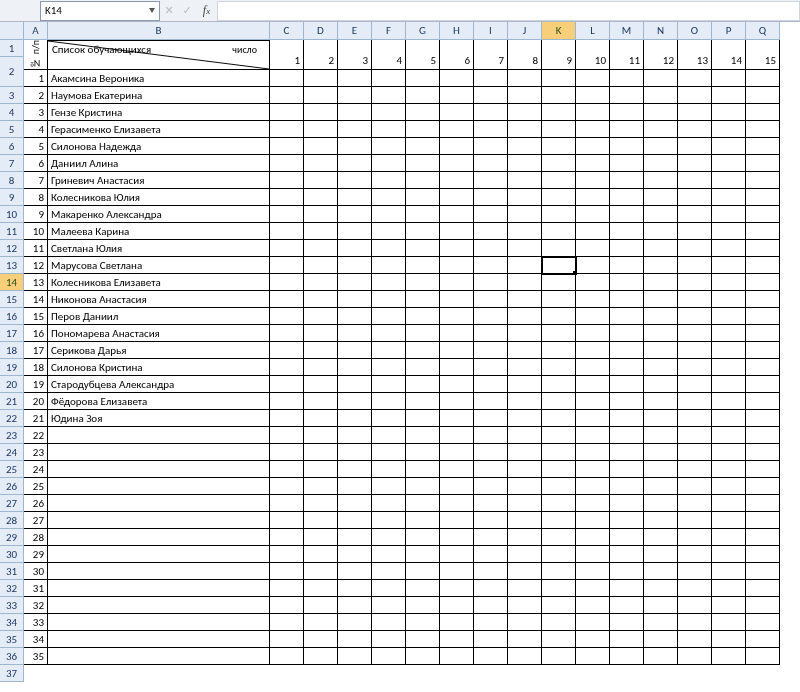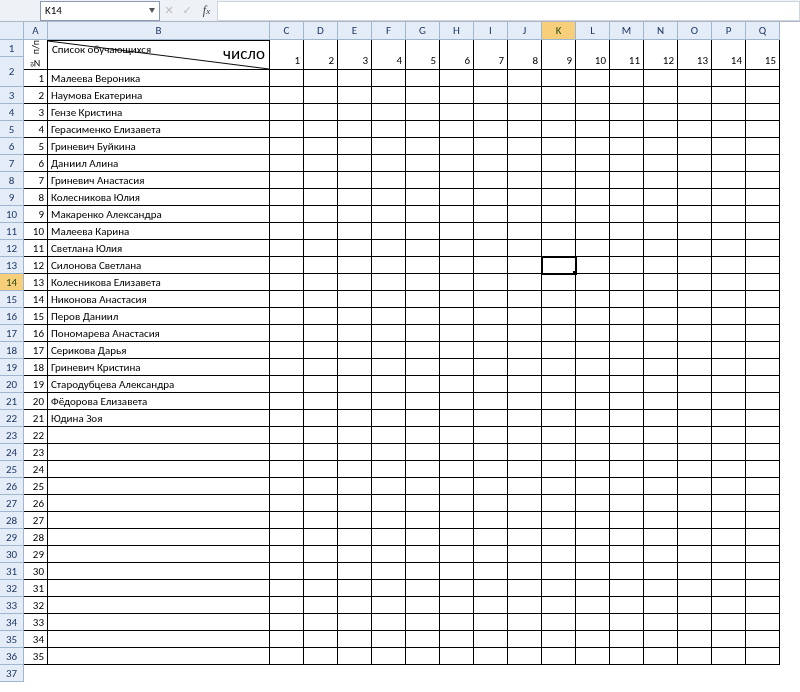--- a/index.html
+++ b/index.html
@@ -241,21 +241,21 @@
       <div class="row-h" style="height: 17px;">36</div>
       <div class="row-h" style="height: 17px;">37</div>
     </div>
   <div class="cells" id="cells">
       <div class="row" style="height: 30px;">
         <div class="cell center" style="width: 24px; height: 30px; border-top: none;">
           <span class="vtext">№ п/п</span>
         </div>
         <div class="cell diag-cell" style="width: 222px; height: 30px; border-top: 1px solid rgb(0, 0, 0);">
           <span style="position: absolute; left: 4px; top: 2px; font-size: 11px;">Список обучающихся</span>
-          <span style="position: absolute; right: 4px; top: 2px; font-size: 17px; margin-left: 28px;">число</span>
+          <span style="position: absolute; right: 12px; top: 2px; font-size: 10px; margin-left: 28px;">число</span>
           <svg viewBox="0 0 222 30" preserveAspectRatio="none">
             <line x1="0" y1="0" x2="222" y2="30" stroke="#000" stroke-width="1"></line>
           </svg>
         </div>
         <div class="cell num" style="width: 34px; height: 30px; align-items: flex-end; padding-bottom: 2px;">1</div>
         <div class="cell num" style="width: 34px; height: 30px; align-items: flex-end; padding-bottom: 2px;">2</div>
         <div class="cell num" style="width: 34px; height: 30px; align-items: flex-end; padding-bottom: 2px;">3</div>
         <div class="cell num" style="width: 34px; height: 30px; align-items: flex-end; padding-bottom: 2px;">4</div>
         <div class="cell num" style="width: 34px; height: 30px; align-items: flex-end; padding-bottom: 2px;">5</div>
         <div class="cell num" style="width: 34px; height: 30px; align-items: flex-end; padding-bottom: 2px;">6</div>
@@ -264,21 +264,21 @@
         <div class="cell num" style="width: 34px; height: 30px; align-items: flex-end; padding-bottom: 2px;">9</div>
         <div class="cell num" style="width: 34px; height: 30px; align-items: flex-end; padding-bottom: 2px;">10</div>
         <div class="cell num" style="width: 34px; height: 30px; align-items: flex-end; padding-bottom: 2px;">11</div>
         <div class="cell num" style="width: 34px; height: 30px; align-items: flex-end; padding-bottom: 2px;">12</div>
         <div class="cell num" style="width: 34px; height: 30px; align-items: flex-end; padding-bottom: 2px;">13</div>
         <div class="cell num" style="width: 34px; height: 30px; align-items: flex-end; padding-bottom: 2px;">14</div>
         <div class="cell num" style="width: 34px; height: 30px; align-items: flex-end; padding-bottom: 2px;">15</div>
       </div>
       <div class="row" style="height: 17px;">
         <div class="cell num" style="width: 24px; height: 17px;">1</div>
-        <div class="cell " style="width: 222px; height: 17px;">Малеева Вероника</div>
+        <div class="cell " style="width: 222px; height: 17px;">Акамсина Вероника</div>
         <div class="cell " style="width: 34px; height: 17px;"></div>
         <div class="cell " style="width: 34px; height: 17px;"></div>
         <div class="cell " style="width: 34px; height: 17px;"></div>
         <div class="cell " style="width: 34px; height: 17px;"></div>
         <div class="cell " style="width: 34px; height: 17px;"></div>
         <div class="cell " style="width: 34px; height: 17px;"></div>
         <div class="cell " style="width: 34px; height: 17px;"></div>
         <div class="cell " style="width: 34px; height: 17px;"></div>
         <div class="cell " style="width: 34px; height: 17px;"></div>
         <div class="cell " style="width: 34px; height: 17px;"></div>
@@ -340,21 +340,21 @@
         <div class="cell " style="width: 34px; height: 17px;"></div>
         <div class="cell " style="width: 34px; height: 17px;"></div>
         <div class="cell " style="width: 34px; height: 17px;"></div>
         <div class="cell " style="width: 34px; height: 17px;"></div>
         <div class="cell " style="width: 34px; height: 17px;"></div>
         <div class="cell " style="width: 34px; height: 17px;"></div>
         <div class="cell " style="width: 34px; height: 17px;"></div>
       </div>
       <div class="row" style="height: 17px;">
         <div class="cell num" style="width: 24px; height: 17px;">5</div>
-        <div class="cell " style="width: 222px; height: 17px;">Гриневич Буйкина</div>
+        <div class="cell " style="width: 222px; height: 17px;">Силонова Надежда</div>
         <div class="cell " style="width: 34px; height: 17px;"></div>
         <div class="cell " style="width: 34px; height: 17px;"></div>
         <div class="cell " style="width: 34px; height: 17px;"></div>
         <div class="cell " style="width: 34px; height: 17px;"></div>
         <div class="cell " style="width: 34px; height: 17px;"></div>
         <div class="cell " style="width: 34px; height: 17px;"></div>
         <div class="cell " style="width: 34px; height: 17px;"></div>
         <div class="cell " style="width: 34px; height: 17px;"></div>
         <div class="cell " style="width: 34px; height: 17px;"></div>
         <div class="cell " style="width: 34px; height: 17px;"></div>
@@ -473,21 +473,21 @@
         <div class="cell " style="width: 34px; height: 17px;"></div>
         <div class="cell " style="width: 34px; height: 17px;"></div>
         <div class="cell " style="width: 34px; height: 17px;"></div>
         <div class="cell " style="width: 34px; height: 17px;"></div>
         <div class="cell " style="width: 34px; height: 17px;"></div>
         <div class="cell " style="width: 34px; height: 17px;"></div>
         <div class="cell " style="width: 34px; height: 17px;"></div>
       </div>
       <div class="row" style="height: 17px;">
         <div class="cell num" style="width: 24px; height: 17px;">12</div>
-        <div class="cell " style="width: 222px; height: 17px;">Силонова Светлана</div>
+        <div class="cell " style="width: 222px; height: 17px;">Марусова Светлана</div>
         <div class="cell " style="width: 34px; height: 17px;"></div>
         <div class="cell " style="width: 34px; height: 17px;"></div>
         <div class="cell " style="width: 34px; height: 17px;"></div>
         <div class="cell " style="width: 34px; height: 17px;"></div>
         <div class="cell " style="width: 34px; height: 17px;"></div>
         <div class="cell " style="width: 34px; height: 17px;"></div>
         <div class="cell " style="width: 34px; height: 17px;"></div>
         <div class="cell " style="width: 34px; height: 17px;"></div>
         <div class="cell selected" style="width: 34px; height: 17px;"></div>
         <div class="cell " style="width: 34px; height: 17px;"></div>
@@ -587,21 +587,21 @@
         <div class="cell " style="width: 34px; height: 17px;"></div>
         <div class="cell " style="width: 34px; height: 17px;"></div>
         <div class="cell " style="width: 34px; height: 17px;"></div>
         <div class="cell " style="width: 34px; height: 17px;"></div>
         <div class="cell " style="width: 34px; height: 17px;"></div>
         <div class="cell " style="width: 34px; height: 17px;"></div>
         <div class="cell " style="width: 34px; height: 17px;"></div>
       </div>
       <div class="row" style="height: 17px;">
         <div class="cell num" style="width: 24px; height: 17px;">18</div>
-        <div class="cell " style="width: 222px; height: 17px;">Гриневич Кристина</div>
+        <div class="cell " style="width: 222px; height: 17px;">Силонова Кристина</div>
         <div class="cell " style="width: 34px; height: 17px;"></div>
         <div class="cell " style="width: 34px; height: 17px;"></div>
         <div class="cell " style="width: 34px; height: 17px;"></div>
         <div class="cell " style="width: 34px; height: 17px;"></div>
         <div class="cell " style="width: 34px; height: 17px;"></div>
         <div class="cell " style="width: 34px; height: 17px;"></div>
         <div class="cell " style="width: 34px; height: 17px;"></div>
         <div class="cell " style="width: 34px; height: 17px;"></div>
         <div class="cell " style="width: 34px; height: 17px;"></div>
         <div class="cell " style="width: 34px; height: 17px;"></div>

